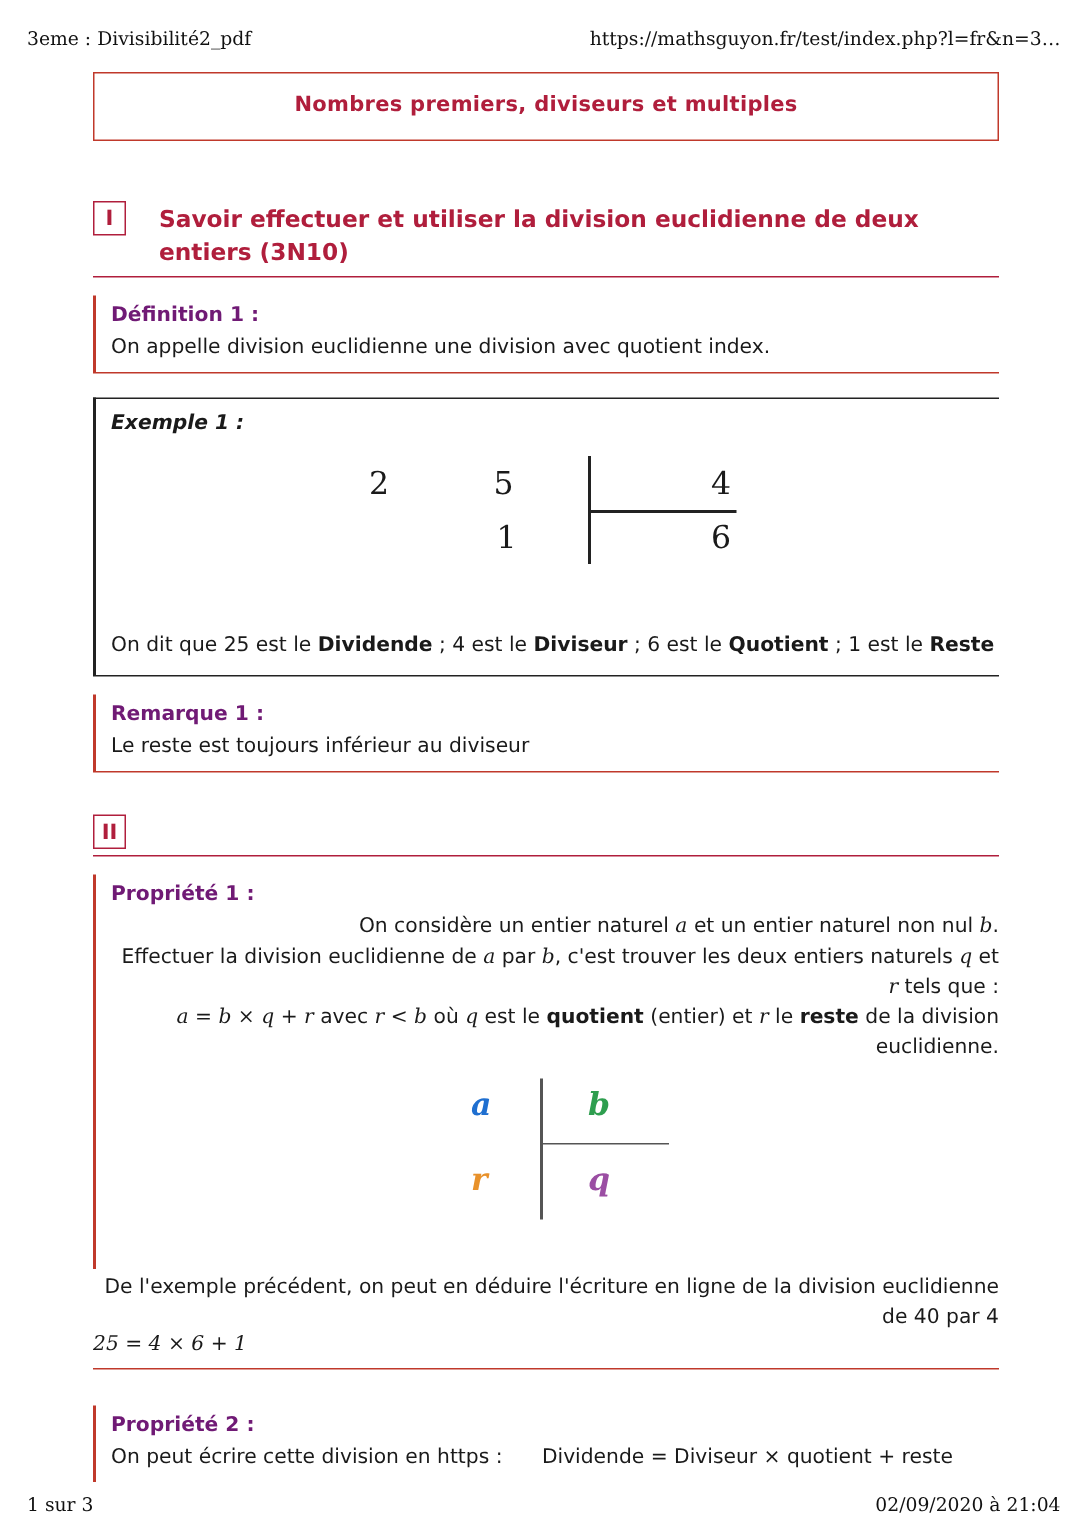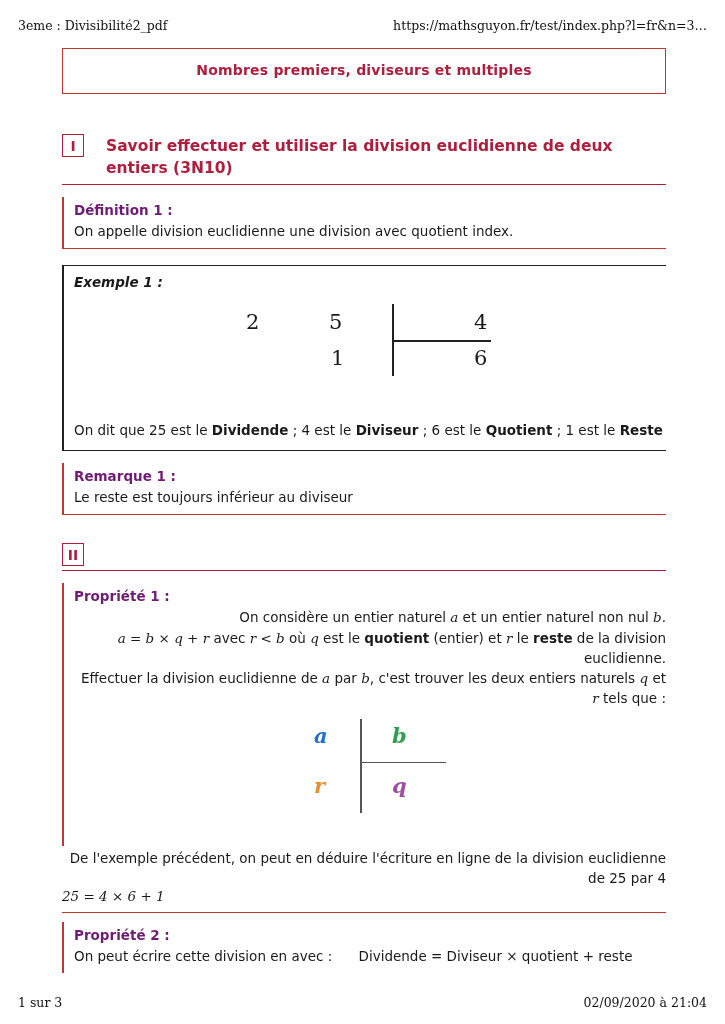--- a/index.html
+++ b/index.html
@@ -266,44 +266,44 @@
       </div>
       <div class="sec-rule"></div>
     </div>
 
     <div class="block">
       <div class="block-label">Propriété 1 :</div>
       <div class="tight">
         <span>On considère un entier naturel </span><span class="math">a</span><span> et un entier naturel non nul </span><span class="math">b</span><span>.</span>
       </div>
       <div class="tight">
+        <span>Effectuer la division euclidienne de </span><span class="math">a</span><span> par </span><span class="math">b</span><span>, c'est trouver les deux entiers naturels </span><span class="math">q</span><span> et </span><span class="math">r</span><span> tels que :</span>
+      </div>
+      <div class="tight">
         <span class="mathup" style="font-style:italic;">a = b × q + r</span><span> avec </span><span class="math">r &lt; b</span><span> où </span><span class="math">q</span><span> est le </span><b>quotient</b><span> (entier) et </span><span class="math">r</span><span> le </span><b>reste</b><span> de la division euclidienne.</span>
-      </div>
-      <div class="tight">
-        <span>Effectuer la division euclidienne de </span><span class="math">a</span><span> par </span><span class="math">b</span><span>, c'est trouver les deux entiers naturels </span><span class="math">q</span><span> et </span><span class="math">r</span><span> tels que :</span>
       </div>
 
       <div class="algebra">
         <span class="sym" style="left:240px; top:4px; color:#1f6fd0;">a</span>
         <span class="sym" style="left:318px; top:4px; color:#2e9e4f;">b</span>
         <span class="sym" style="left:240px; top:54px; color:#e8912a;">r</span>
         <span class="sym" style="left:318px; top:54px; color:#9b4ea3;">q</span>
         <span class="vline" style="left:286px; top:0px; height:94px;"></span>
         <span class="hline" style="left:286px; top:43px; width:86px;"></span>
       </div>
     </div>
 
-    <div class="tight" style="margin-top:2px;">De l'exemple précédent, on peut en déduire l'écriture en ligne de la division euclidienne de 25 par 4</div>
+    <div class="tight" style="margin-top:2px;">De l'exemple précédent, on peut en déduire l'écriture en ligne de la division euclidienne de 40 par 4</div>
     <div class="mathup" style="font-style:italic;">25 = 4 × 6 + 1</div>
 
     <div class="rule-red" style="margin-top:8px;"></div>
-    <div class="block" style="margin-top:9px;">
+    <div class="block" style="margin-top:24px;">
       <div class="block-label">Propriété 2 :</div>
       <div class="block-text">
-        <span>On peut écrire cette division en avec :</span>
+        <span>On peut écrire cette division en https :</span>
         <span style="display:inline-block;width:22px;"></span><span>Dividende = Diviseur × quotient + reste</span>
       </div>
     </div>
 
   </div>
 
   <div class="print-footer">
     <span>1 sur 3</span>
     <span>02/09/2020 à 21:04</span>
   </div>

